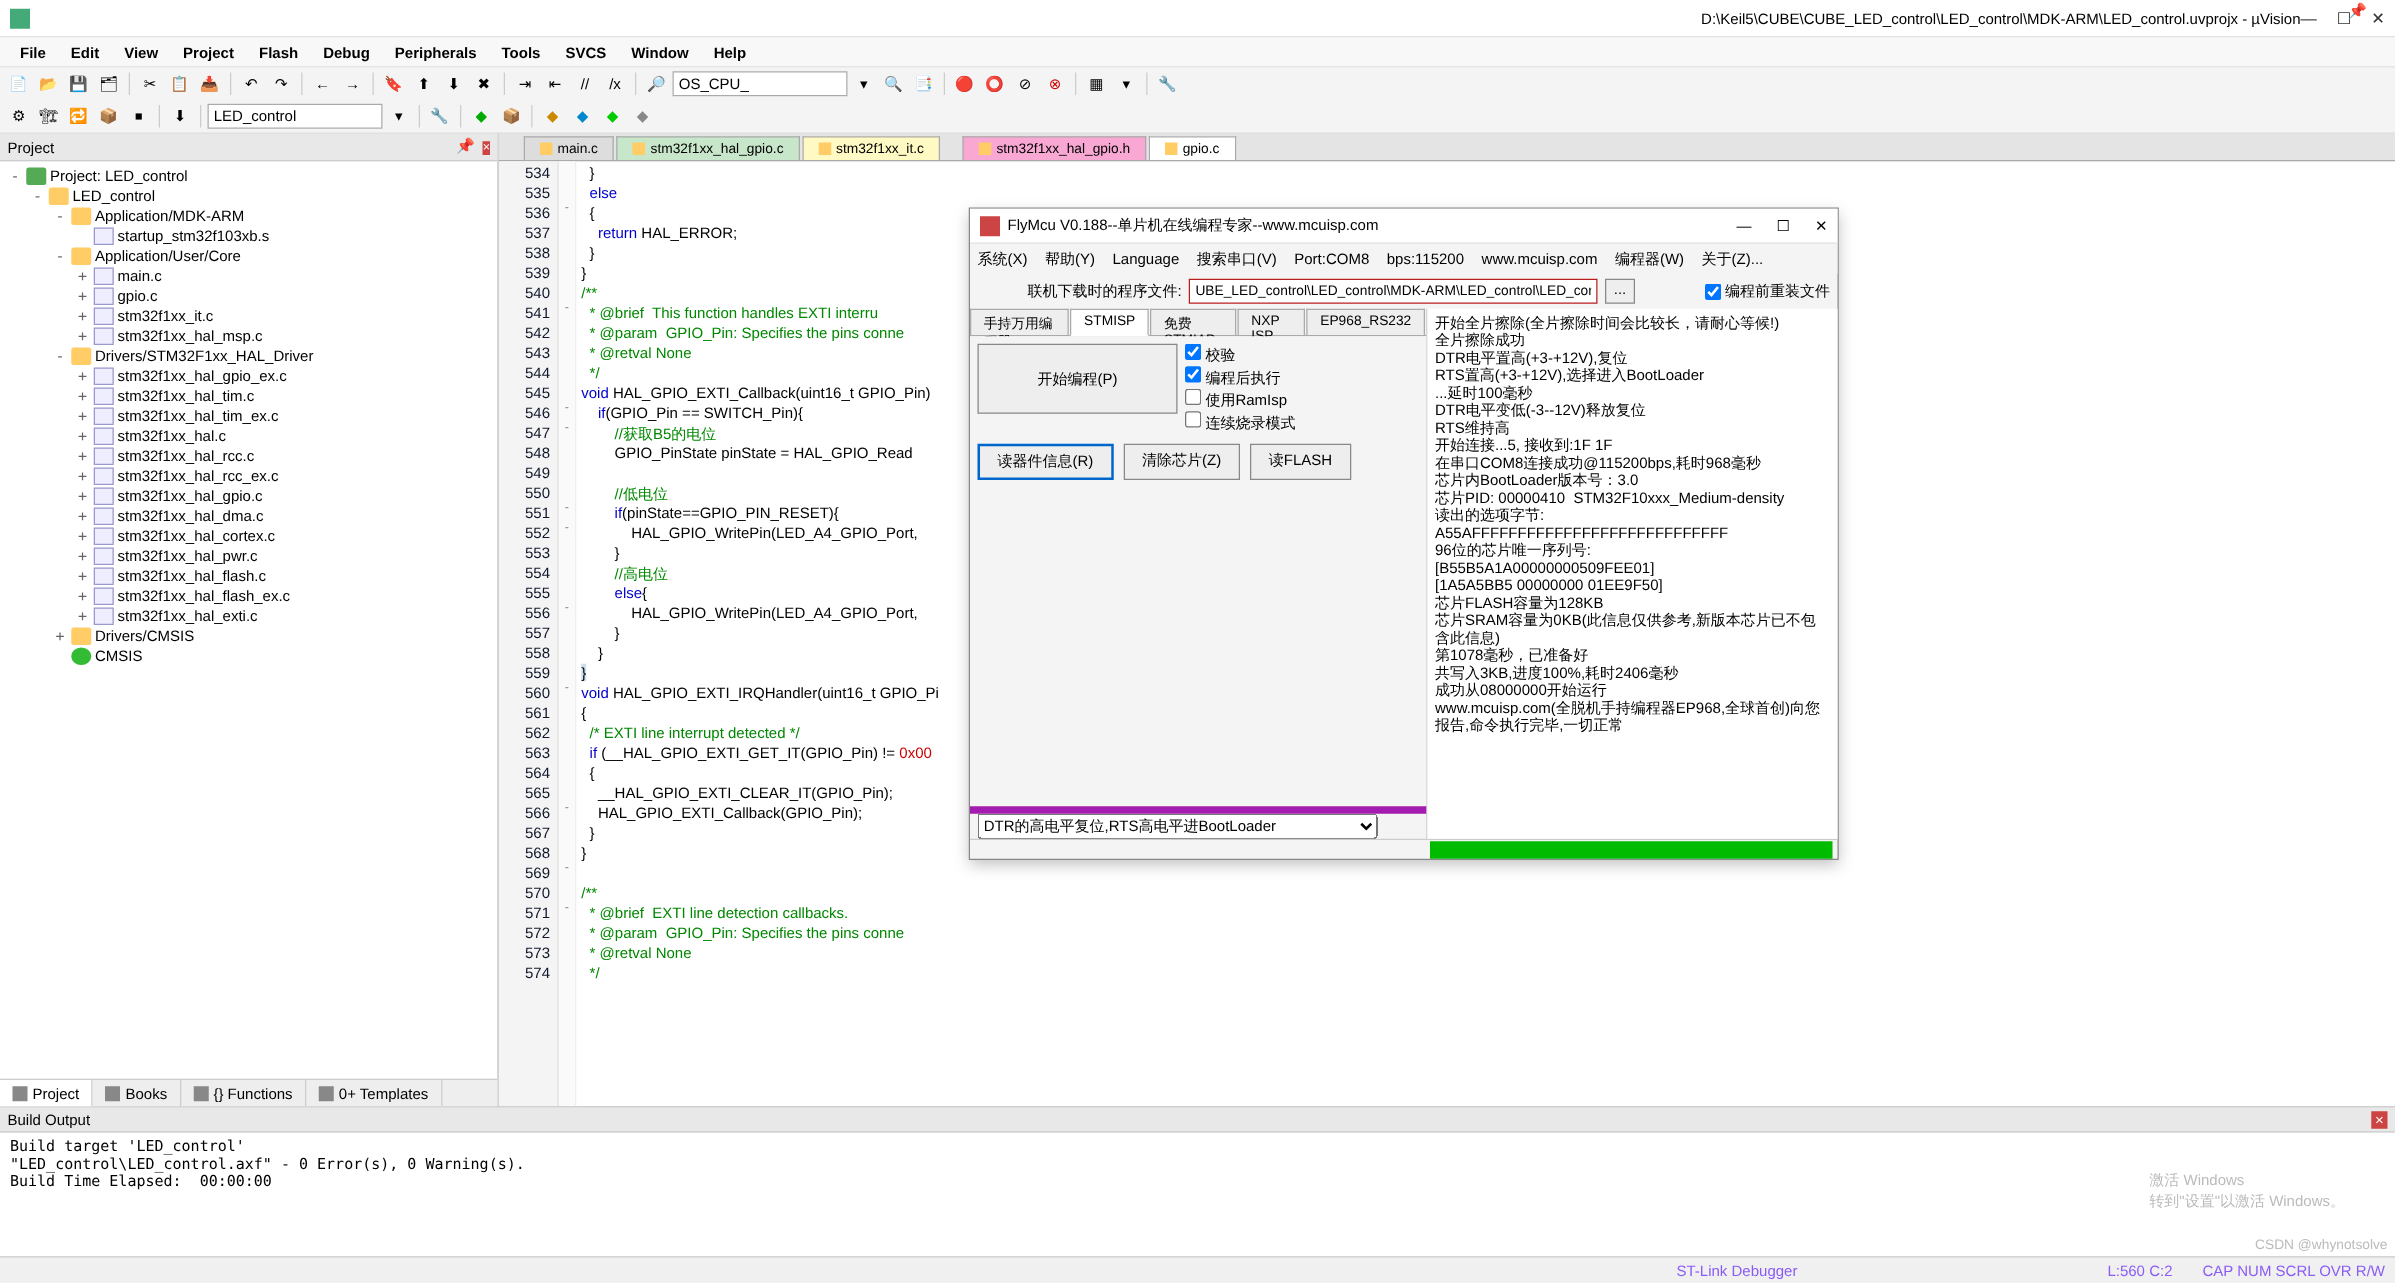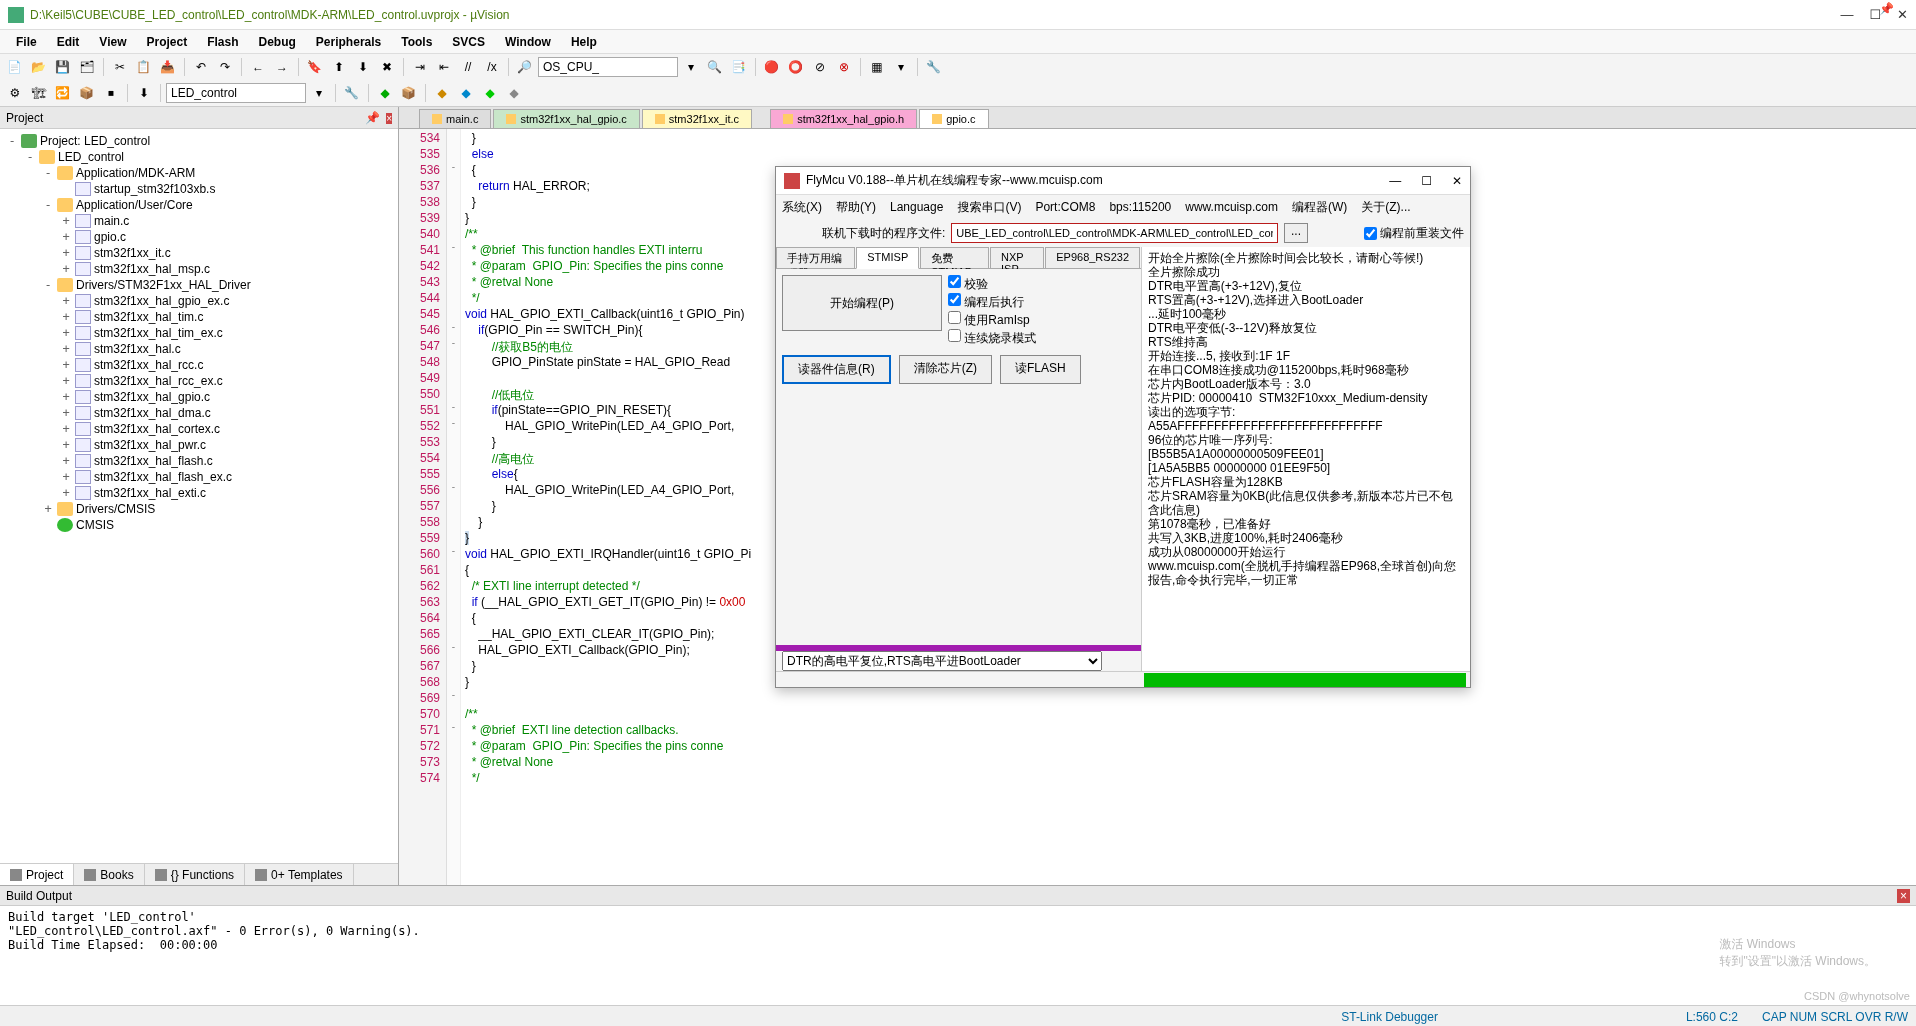--- a/index.html
+++ b/index.html
@@ -1,20 +1,20 @@
 <!DOCTYPE html>
 <html><head>
 <meta charset="utf-8">
 <style>
 * { box-sizing: border-box; margin: 0; padding: 0; font-family: "Microsoft YaHei", Tahoma, sans-serif; font-size: 12px; }
 body { background: #f0f0f0; width: 1916px; height: 1026px; overflow: hidden; position: relative; }
 
 .titlebar { height: 30px; background: #fff; display: flex; align-items: center; padding: 0 8px; border-bottom: 1px solid #ddd; }
 .titlebar .icon { width: 16px; height: 16px; background: #4a7; margin-right: 6px; }
-.titlebar .title { flex: 1; color: #4d7c0f; }
+.titlebar .title { flex: 1; color: #000000; text-align: right; }
 .titlebar .winbtns { display: flex; gap: 16px; color: #333; }
 .titlebar .winbtns span { cursor: pointer; font-size: 13px; }
 
 .menubar { height: 24px; background: #f8f8f8; display: flex; align-items: center; padding: 0 6px; border-bottom: 1px solid #ddd; font-weight: bold; }
 .menubar span { padding: 2px 10px; cursor: pointer; }
 
 .toolbars { border-bottom: 1px solid #ccc; }
 .toolbar { height: 26px; background: #f4f4f4; display: flex; align-items: center; padding: 0 4px; gap: 2px; }
 .tbtn { width: 22px; height: 22px; display: inline-flex; align-items: center; justify-content: center; cursor: pointer; border: 1px solid transparent; }
 .tsep { width: 1px; height: 18px; background: #ccc; margin: 0 3px; }
@@ -41,35 +41,35 @@
 .editor { flex: 1; background: #fff; display: flex; flex-direction: column; position: relative; }
 .file-tabs { height: 22px; background: #e4e4e4; display: flex; align-items: flex-end; padding-left: 20px; border-bottom: 1px solid #aaa; }
 .file-tab { padding: 3px 12px; border: 1px solid #aaa; border-bottom: none; margin-right: 2px; cursor: pointer; display: flex; align-items: center; gap: 4px; font-size: 11px; }
 .file-tab .ficon { width: 10px; height: 10px; background: #fc6; }
 .ft-grey { background: #ddd; }
 .ft-green { background: #c8e6c9; }
 .ft-yellow { background: #fff9c4; }
 .ft-pink { background: #f9a8d4; margin-left: 16px; }
 .ft-white { background: #fff; }
 .editor-body { flex: 1; display: flex; overflow: hidden; font-family: Consolas, monospace; font-size: 13px; }
-.gutter { width: 48px; background: #f4f4f4; color: #be185d; text-align: right; padding: 2px 6px 2px 0; border-right: 1px solid #ddd; }
+.gutter { width: 48px; background: #f4f4f4; color: #0f172a; text-align: right; padding: 2px 6px 2px 0; border-right: 1px solid #ddd; }
 .gutter div { height: 16px; }
 .fold-col { width: 14px; background: #fafafa; border-right: 1px solid #eee; }
 .fold-col div { height: 16px; text-align: center; color: #888; font-size: 10px; }
 .code { flex: 1; padding: 2px 4px; white-space: pre; overflow: hidden; }
 .code div { height: 16px; }
 .kw { color: #0000cc; } .cm { color: #008800; } .num { color: #c00; }
 
 .build-output { height: 120px; background: #fff; border-top: 1px solid #aaa; display: flex; flex-direction: column; }
 .bo-hdr { height: 20px; background: #e8e8e8; padding: 0 6px; border-bottom: 1px solid #ccc; display: flex; align-items: center; justify-content: space-between; }
 .bo-body { flex: 1; padding: 4px 8px; font-family: Consolas, monospace; font-size: 12px; white-space: pre; position: relative; }
 
 .statusbar { height: 22px; background: #f0f0f0; border-top: 1px solid #ccc; display: flex; align-items: center; padding: 0 8px; gap: 24px; }
 .statusbar .sb-spacer { flex: 1; }
-.statusbar span { color: #0369a1; }
+.statusbar span { color: #8b5cf6; }
 
 
 .flymcu { position: absolute; left: 775px; top: 166px; width: 696px; height: 522px; background: #f4f4f4; border: 1px solid #888; box-shadow: 0 4px 12px rgba(0,0,0,.25); display: flex; flex-direction: column; }
 .fly-title { height: 28px; background: #fff; display: flex; align-items: center; padding: 0 8px; border-bottom: 1px solid #ddd; }
 .fly-title .ficon2 { width: 16px; height: 16px; background: #c44; margin-right: 6px; }
 .fly-title .t { flex: 1; }
 .fly-title .wbtns { display: flex; gap: 20px; font-size: 14px; }
 .fly-menu { height: 24px; display: flex; align-items: center; padding: 0 6px; gap: 14px; background: #f4f4f4; }
 .fly-menu span { cursor: pointer; }
 .fly-row1 { height: 28px; display: flex; align-items: center; padding: 0 6px; gap: 6px; margin-left: 40px; }

